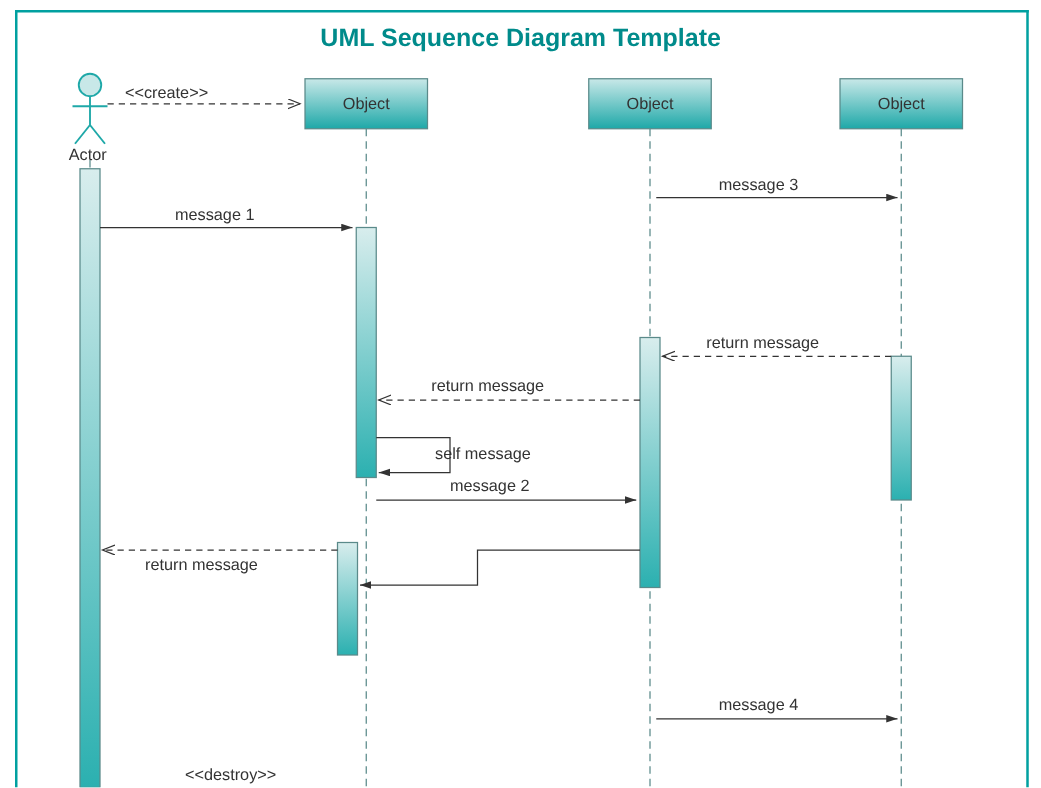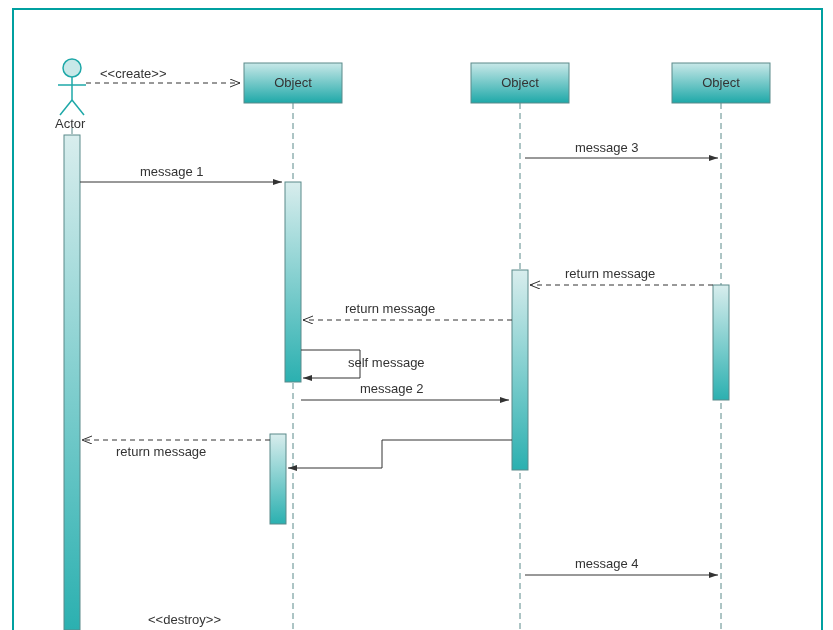--- a/index.html
+++ b/index.html
@@ -14,20 +14,21 @@
   .msg-line { stroke: #333; stroke-width: 1; }
   .msg-dash { stroke: #333; stroke-width: 1; stroke-dasharray: 5 4; }
   .txt { font-family: Arial, sans-serif; font-size: 13px; fill: #333; }
   .obj-txt { font-family: Arial, sans-serif; font-size: 13px; fill: #333; text-anchor: middle; dominant-baseline: middle; }
 </style>
 </head>
 <body>
 
 <div class="frame">
   <div class="border"></div>
+  <div class="title">UML Sequence Diagram Template</div>
 
   <svg width="833" height="630">
     <defs>
       <linearGradient id="gradTeal" x1="0" y1="0" x2="0" y2="1">
         <stop offset="0%" stop-color="#c8e8e8"></stop>
         <stop offset="100%" stop-color="#1ea8a8"></stop>
       </linearGradient>
       <linearGradient id="gradAct" x1="0" y1="0" x2="0" y2="1">
         <stop offset="0%" stop-color="#d8eded"></stop>
         <stop offset="100%" stop-color="#2bb0b0"></stop>

